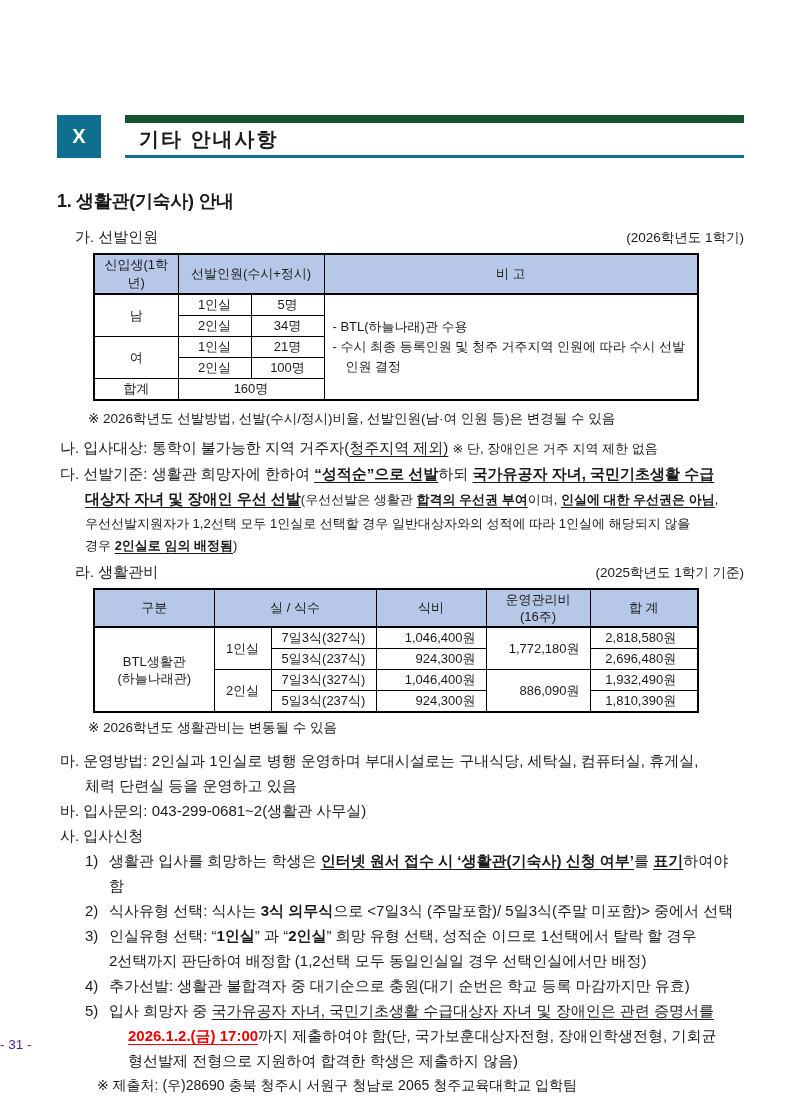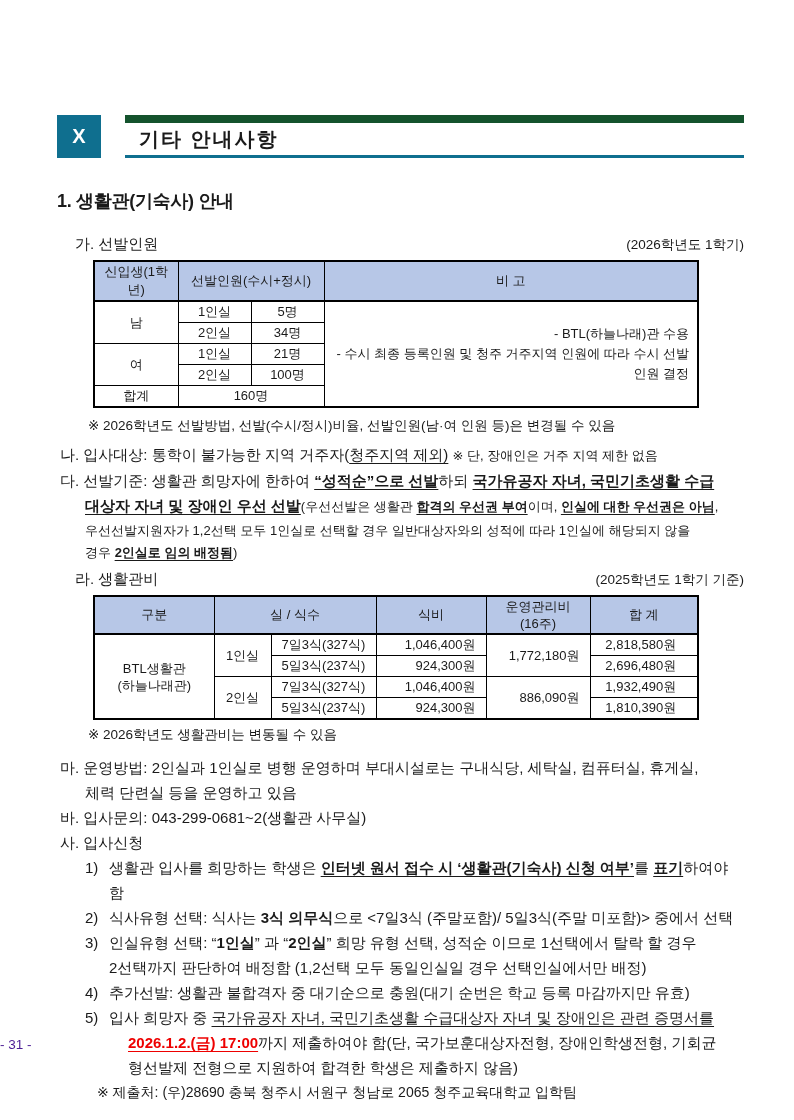--- a/index.html
+++ b/index.html
@@ -23,37 +23,37 @@
     flex:1; margin-left:24px;
     border-top:8px solid #14532d; border-bottom:3px solid #0f6f8f;
     display:flex; align-items:center; padding-left:14px;
   }
   .doc-title { font-size:20px; font-weight:bold; letter-spacing:2px; }
 
   
   .sec1-title { margin-top:31px; font-size:18px; font-weight:bold; letter-spacing:-0.3px; }
 
   .row-between { display:flex; justify-content:space-between; align-items:baseline; }
-  .row-a { margin-top:22px; }
+  .row-a { margin-top:15px; }
   .row-ra { margin-top:7px; }
   .sub-label { font-size:15px; margin-left:18px; }
   .period { font-size:13.5px; }
 
   
   table { border-collapse:collapse; margin-left:36px; margin-top:6px;
           font-size:13px; table-layout:fixed; width:604px; }
   table, tr, td { border:1px solid #000; }
   table { border:2px solid #000; }
   td { text-align:center; vertical-align:middle; padding:1px 2px; }
   tr.thead td { background:#b7c7e7; height:24px; border-bottom:2px solid #000; }
   .t1 td { height:20px; }
   .t1 tr.thead td { height:24px; }
   .t2 tr.thead td { height:36px; }
   .t2 td { height:21px; }
-  .remark { text-align:right; padding:4px 8px; }
+  .remark { text-align:left; padding:4px 8px; }
   .remark div { padding-left:13px; text-indent:-13px; line-height:20px; }
   .pre { white-space:pre-line; line-height:17px; }
   .amt { text-align:right; padding-right:10px; }
   .amt-total { padding-right:8px; }
 
   
   .note { font-size:13.5px; margin-left:31px; margin-top:9px; }
   .para { font-size:15px; line-height:25px; margin-left:3px; }
   .para-na { margin-top:7px; }
   .cont { margin-left:25px; }

